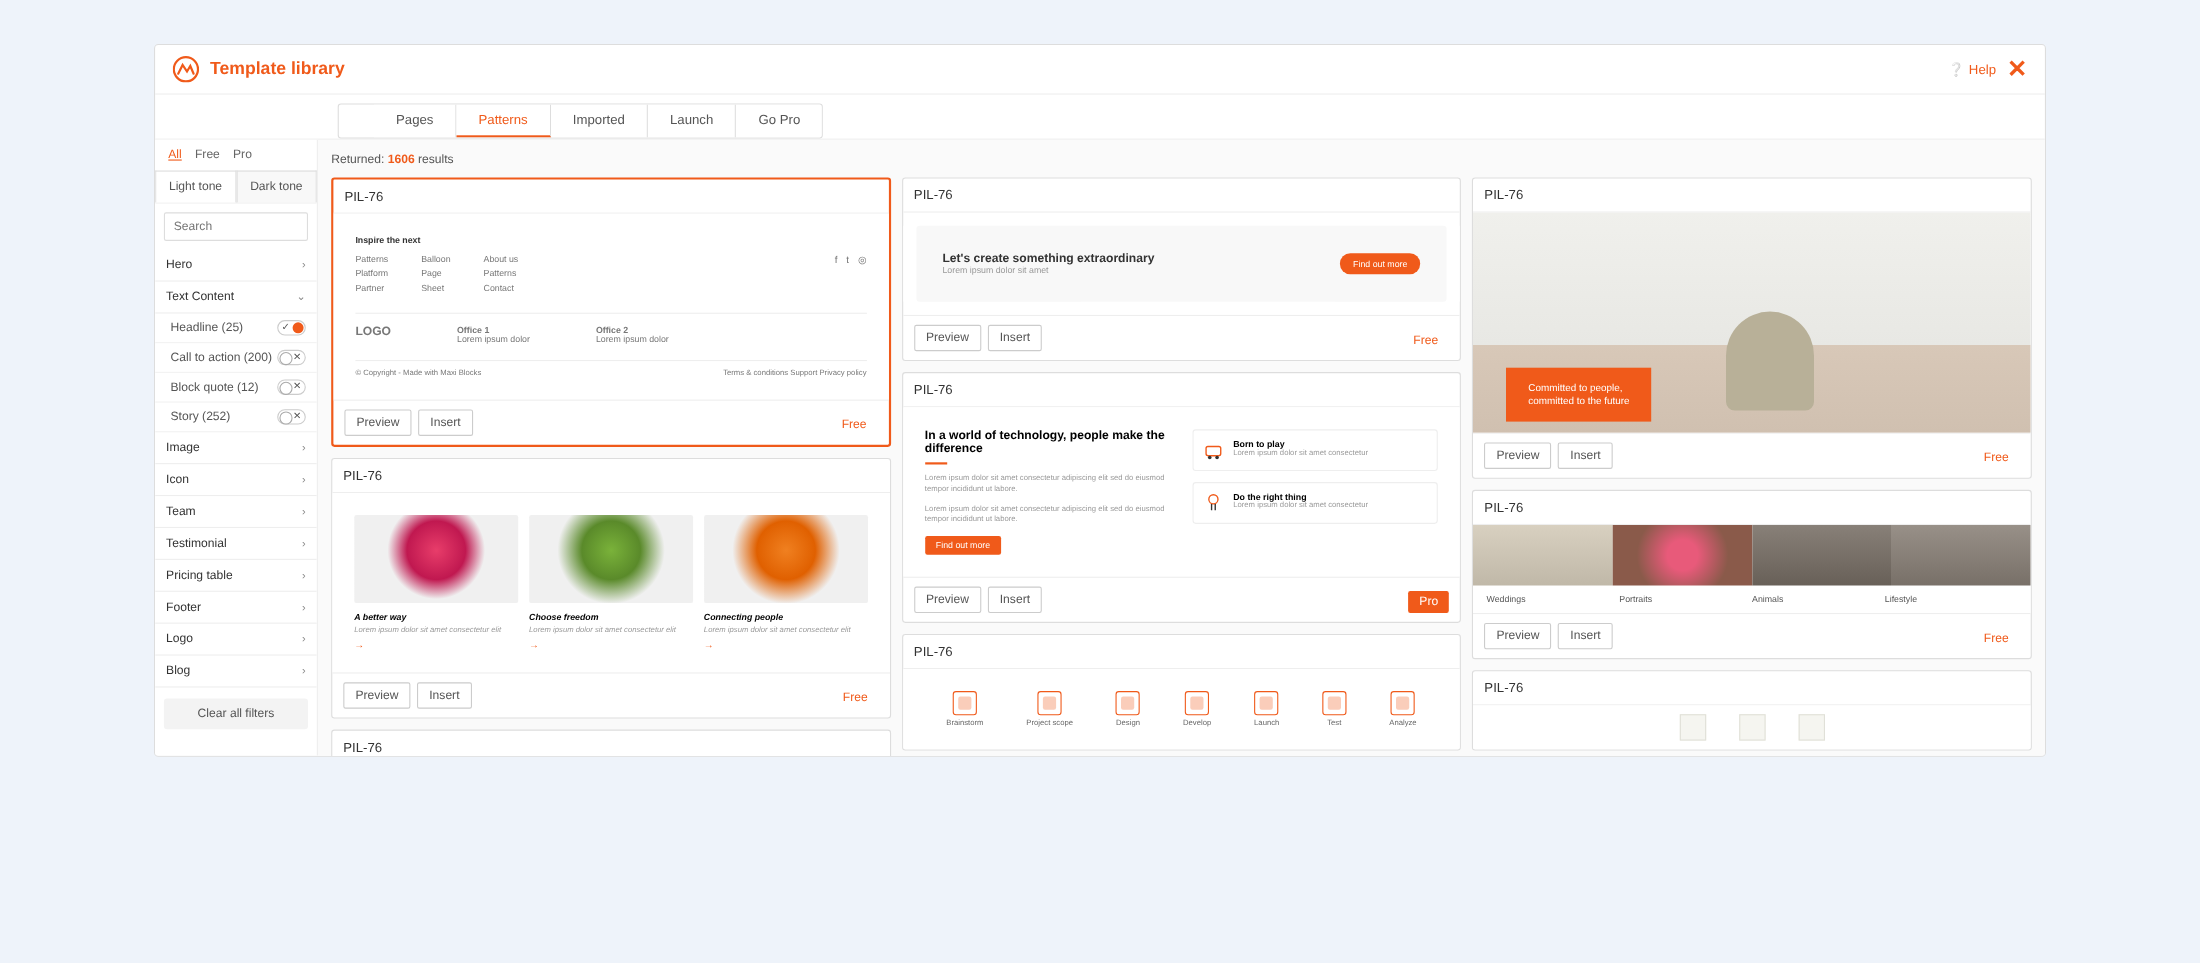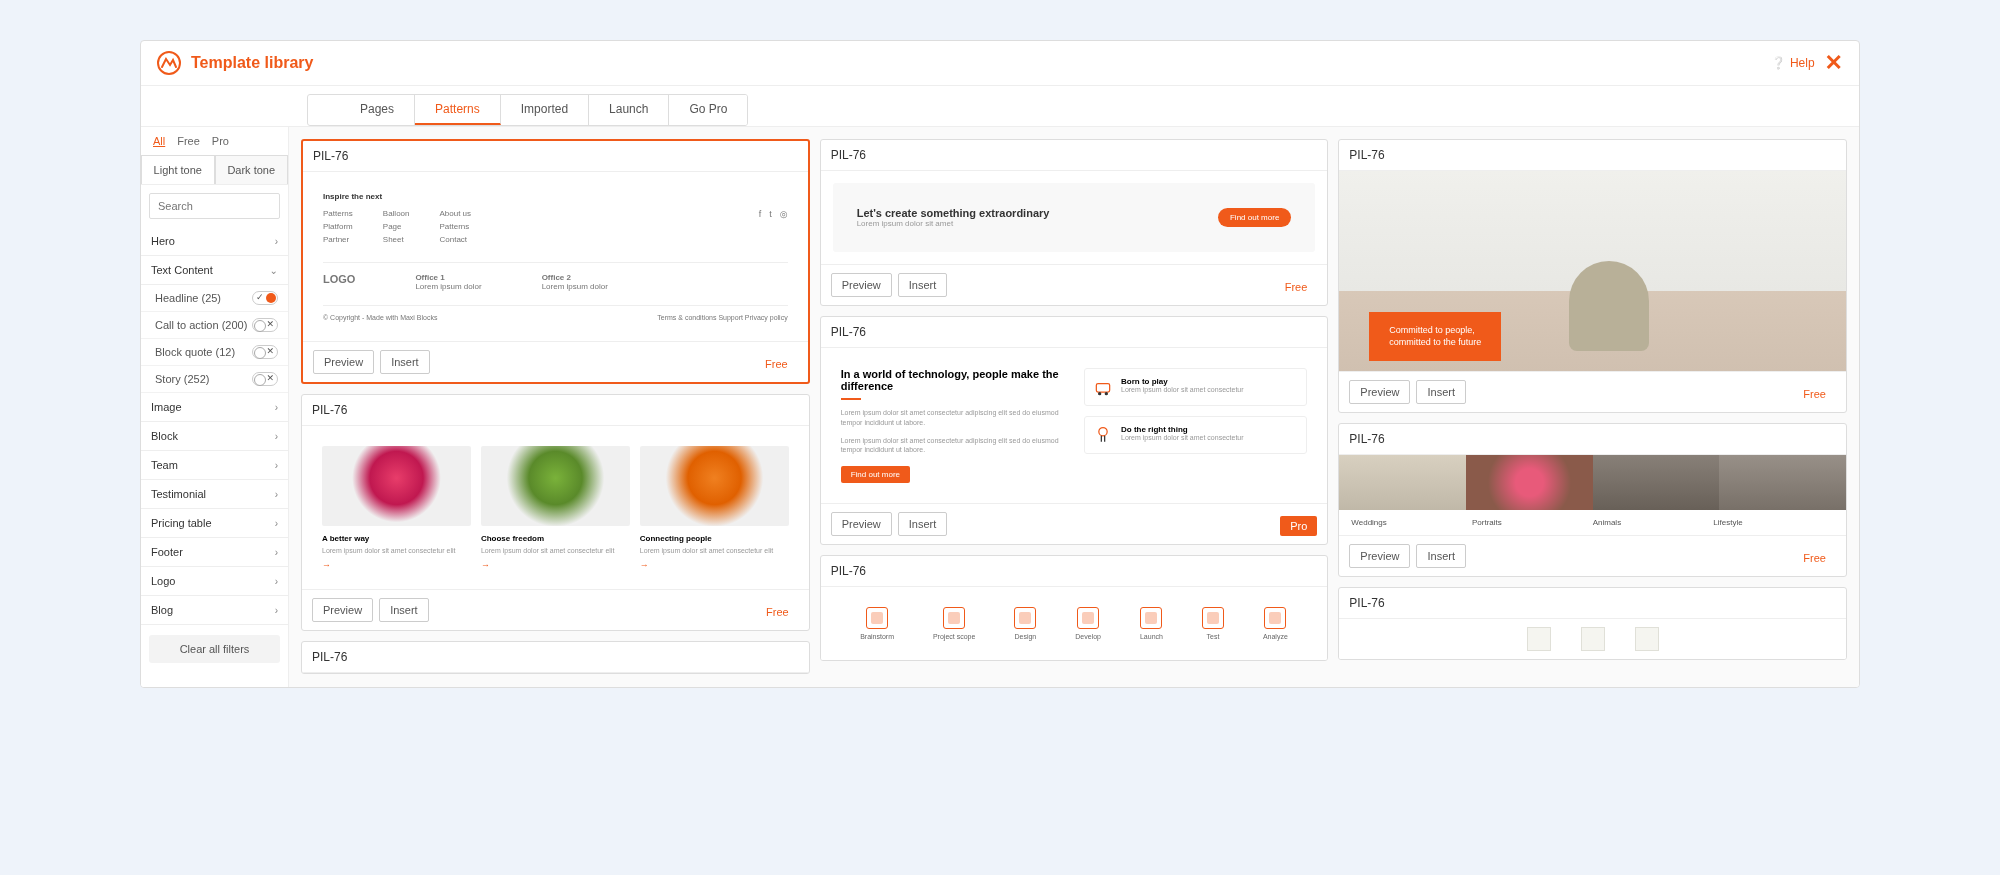--- a/index.html
+++ b/index.html
@@ -75,21 +75,21 @@
 .prev-tech .left .bar { width: 20px; height: 2px; background: #f05a1a; margin-bottom: 8px; }
 .prev-tech .left .txt { font-size: 7px; color: #999; line-height: 1.4; margin-bottom: 8px; }
 .prev-tech .left .more { background: #f05a1a; color: #fff; padding: 4px 10px; font-size: 8px; display: inline-block; border-radius: 2px; }
 .prev-tech .right { flex: 1; display: flex; flex-direction: column; gap: 10px; }
 .prev-tech .item { display: flex; gap: 8px; align-items: flex-start; border: 1px solid #eee; padding: 8px; border-radius: 3px; }
 .prev-tech .ico { width: 20px; height: 20px; }
 .prev-tech .item .it-t { font-size: 8px; font-weight: bold; }
 .prev-tech .item .it-d { font-size: 7px; color: #999; }
 .prev-flowers { padding: 20px; }
 .prev-flowers .row { display: flex; gap: 10px; }
-.prev-flowers .fcard { flex: 1; }
+.prev-flowers .fcard { flex: 1; font-style: italic; }
 .prev-flowers .fimg { height: 80px; border-radius: 2px; }
 .prev-flowers .f1 { background: radial-gradient(circle at 50% 40%, #e83d6a 0%, #c01850 30%, #f0f0f0 50%); }
 .prev-flowers .f2 { background: radial-gradient(circle at 50% 40%, #7ab23a 0%, #5a8a2a 30%, #f0f0f0 55%); }
 .prev-flowers .f3 { background: radial-gradient(circle at 50% 40%, #f08020 0%, #e06000 30%, #f0f0f0 55%); }
 .prev-flowers .ft { font-size: 8px; font-weight: bold; margin-top: 8px; }
 .prev-flowers .fd { font-size: 7px; color: #999; margin-top: 3px; line-height: 1.3; }
 .prev-flowers .arr { color: #f05a1a; font-size: 9px; margin-top: 4px; }
 .prev-icons { padding: 20px; display: flex; justify-content: space-around; }
 .prev-icons .ic { text-align: center; }
 .prev-icons .ic-box { width: 22px; height: 22px; margin: 0 auto 4px; border: 1px solid #f05a1a; border-radius: 3px; position: relative; }
@@ -178,21 +178,21 @@
         </div>
       <div class="subcat">
           <span>Story (252)</span>
           <span class="toggle off"></span>
         </div>
       <div class="cat">
           <span>Image</span>
           <span class="chev">›</span>
         </div>
       <div class="cat">
-          <span>Block</span>
+          <span>Icon</span>
           <span class="chev">›</span>
         </div>
       <div class="cat">
           <span>Team</span>
           <span class="chev">›</span>
         </div>
       <div class="cat">
           <span>Testimonial</span>
           <span class="chev">›</span>
         </div>
@@ -210,20 +210,25 @@
         </div>
       <div class="cat">
           <span>Blog</span>
           <span class="chev">›</span>
         </div>
 
       <div class="clear-btn">Clear all filters</div>
     </div>
 
     <div class="content">
+      <div class="results-line">
+        <span>Returned:</span>
+        <span class="results-count">1606</span>
+        <span>results</span>
+      </div>
 
       <div class="grid">
 
         <div class="col">
           <div class="card selected">
             <div class="card-title">PIL-76</div>
             <div class="card-preview prev-footer">
               <div class="h">Inspire the next</div>
               <div class="cols">
                 <div class="col1">

